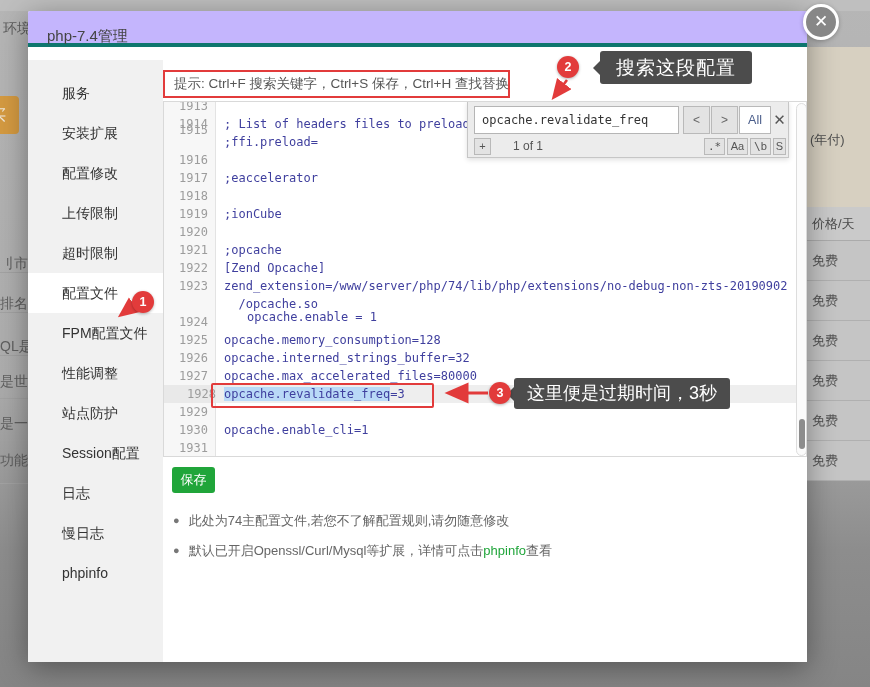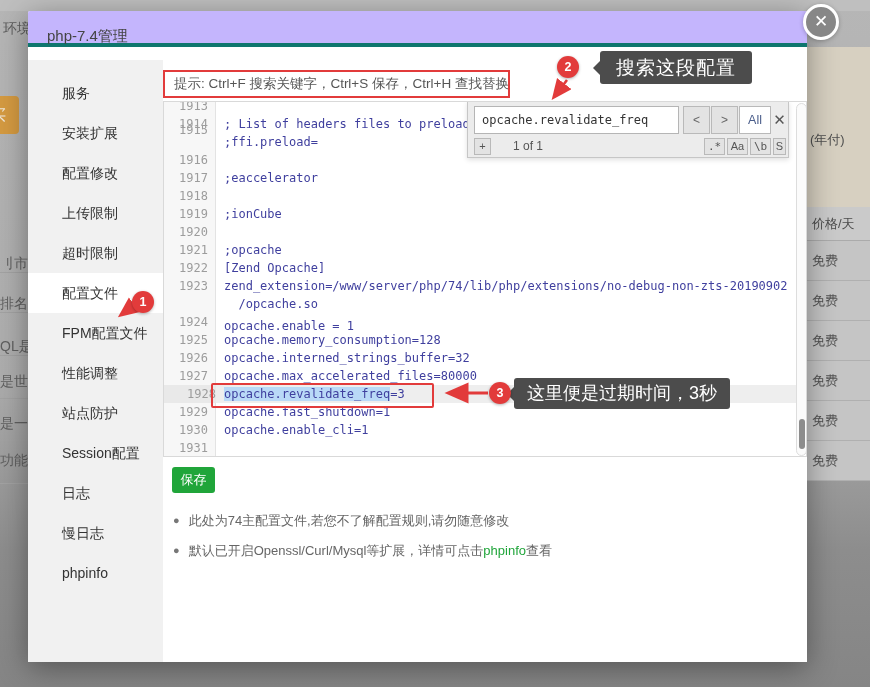--- a/index.html
+++ b/index.html
@@ -214,26 +214,25 @@
             <div class="crow" style="top: 31px;">;ffi.preload=</div>
             <div class="crow" style="top: 49px;"></div>
             <div class="crow" style="top: 67px;">;eaccelerator</div>
             <div class="crow" style="top: 85px;"></div>
             <div class="crow" style="top: 103px;">;ionCube</div>
             <div class="crow" style="top: 121px;"></div>
             <div class="crow" style="top: 139px;">;opcache</div>
             <div class="crow" style="top: 157px;">[Zend Opcache]</div>
             <div class="crow" style="top: 175px;">zend_extension=/www/server/php/74/lib/php/extensions/no-debug-non-zts-20190902</div>
             <div class="crow" style="top: 193px;">  /opcache.so</div>
-            <div class="crow" style="top: 215px;">opcache.enable = 1</div>
+            <div class="crow" style="top: 206px; margin-left: 23px;">opcache.enable = 1</div>
             <div class="crow" style="top: 229px;">opcache.memory_consumption=128</div>
             <div class="crow" style="top: 247px;">opcache.interned_strings_buffer=32</div>
             <div class="crow" style="top: 265px;">opcache.max_accelerated_files=80000</div>
             <div class="crow active" style="top: 283px;"><span class="sel">opcache.revalidate_freq</span>=3</div>
-            <div class="crow" style="top: 301px;">opcache.fast_shutdown=1</div>
             <div class="crow" style="top: 319px;">opcache.enable_cli=1</div>
             <div class="crow" style="top: 337px;"></div>
           </div>
         <div id="red-rect"></div>
 
         <div id="search-panel">
           <input id="search-input" type="text" value="opcache.revalidate_freq" style="">
           <div id="sp-prev" class="sp-btn">&lt;</div>
           <div id="sp-next" class="sp-btn">&gt;</div>
           <div id="sp-all" class="sp-btn">All</div>

